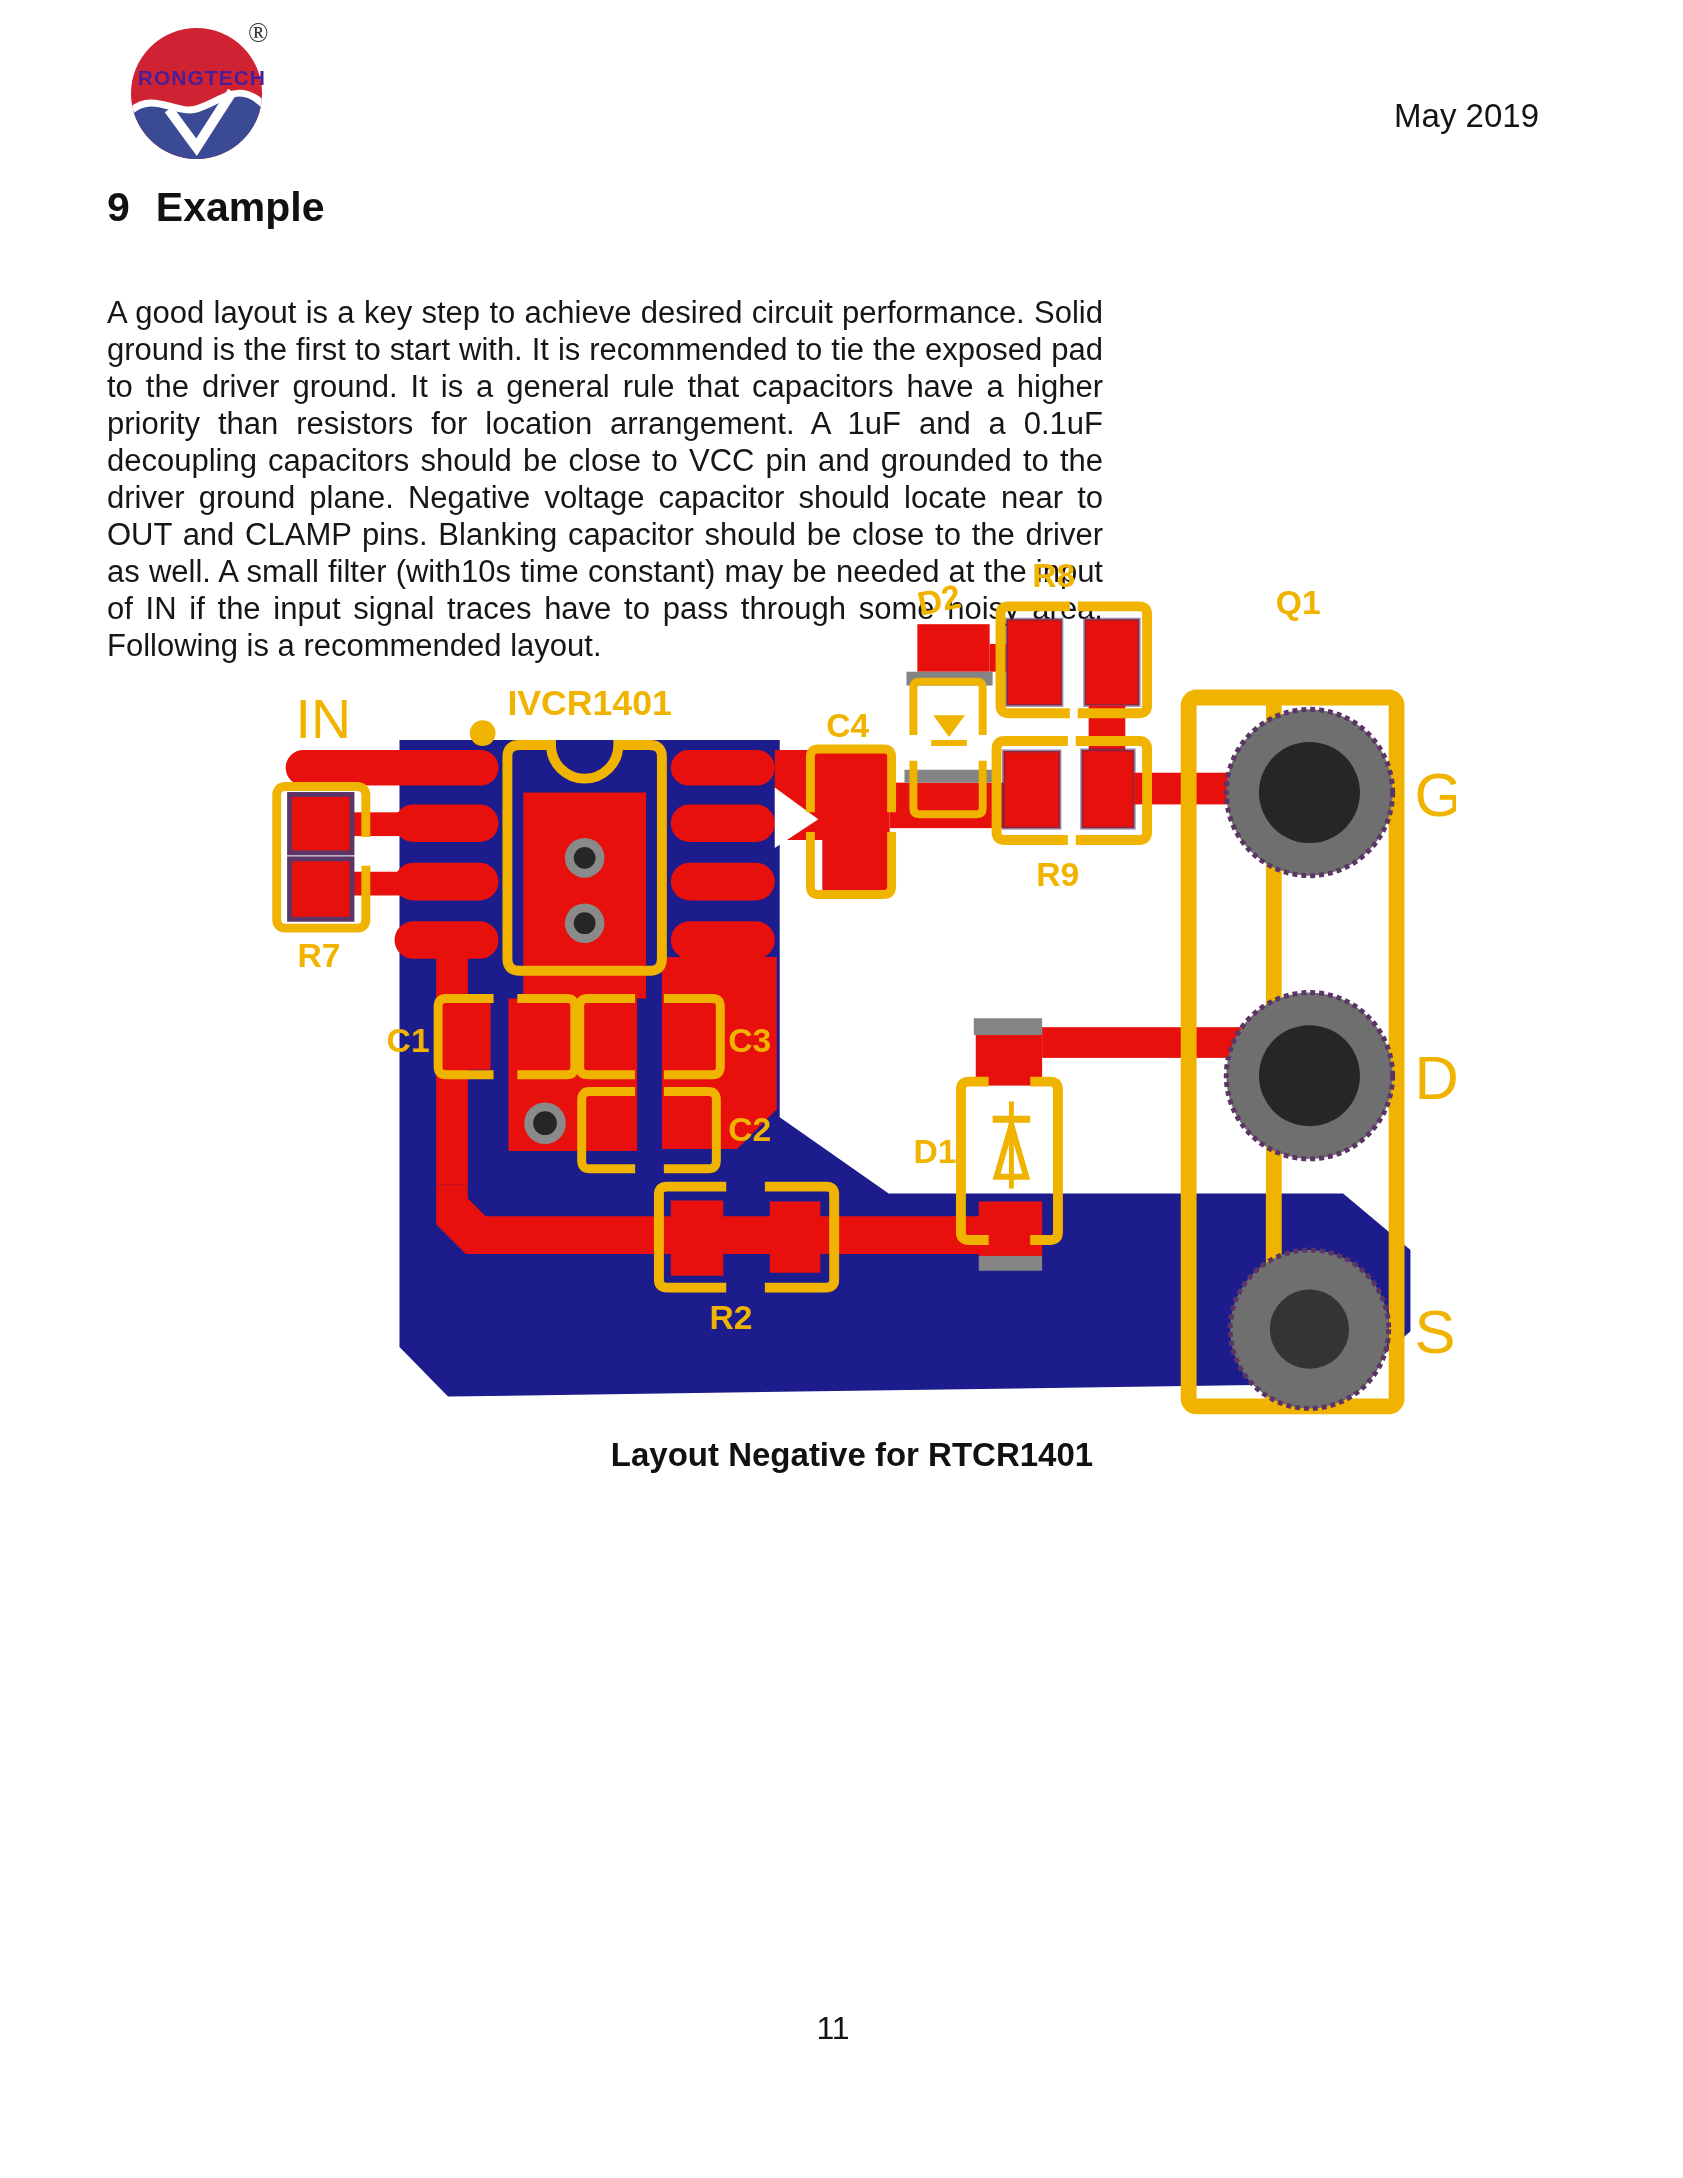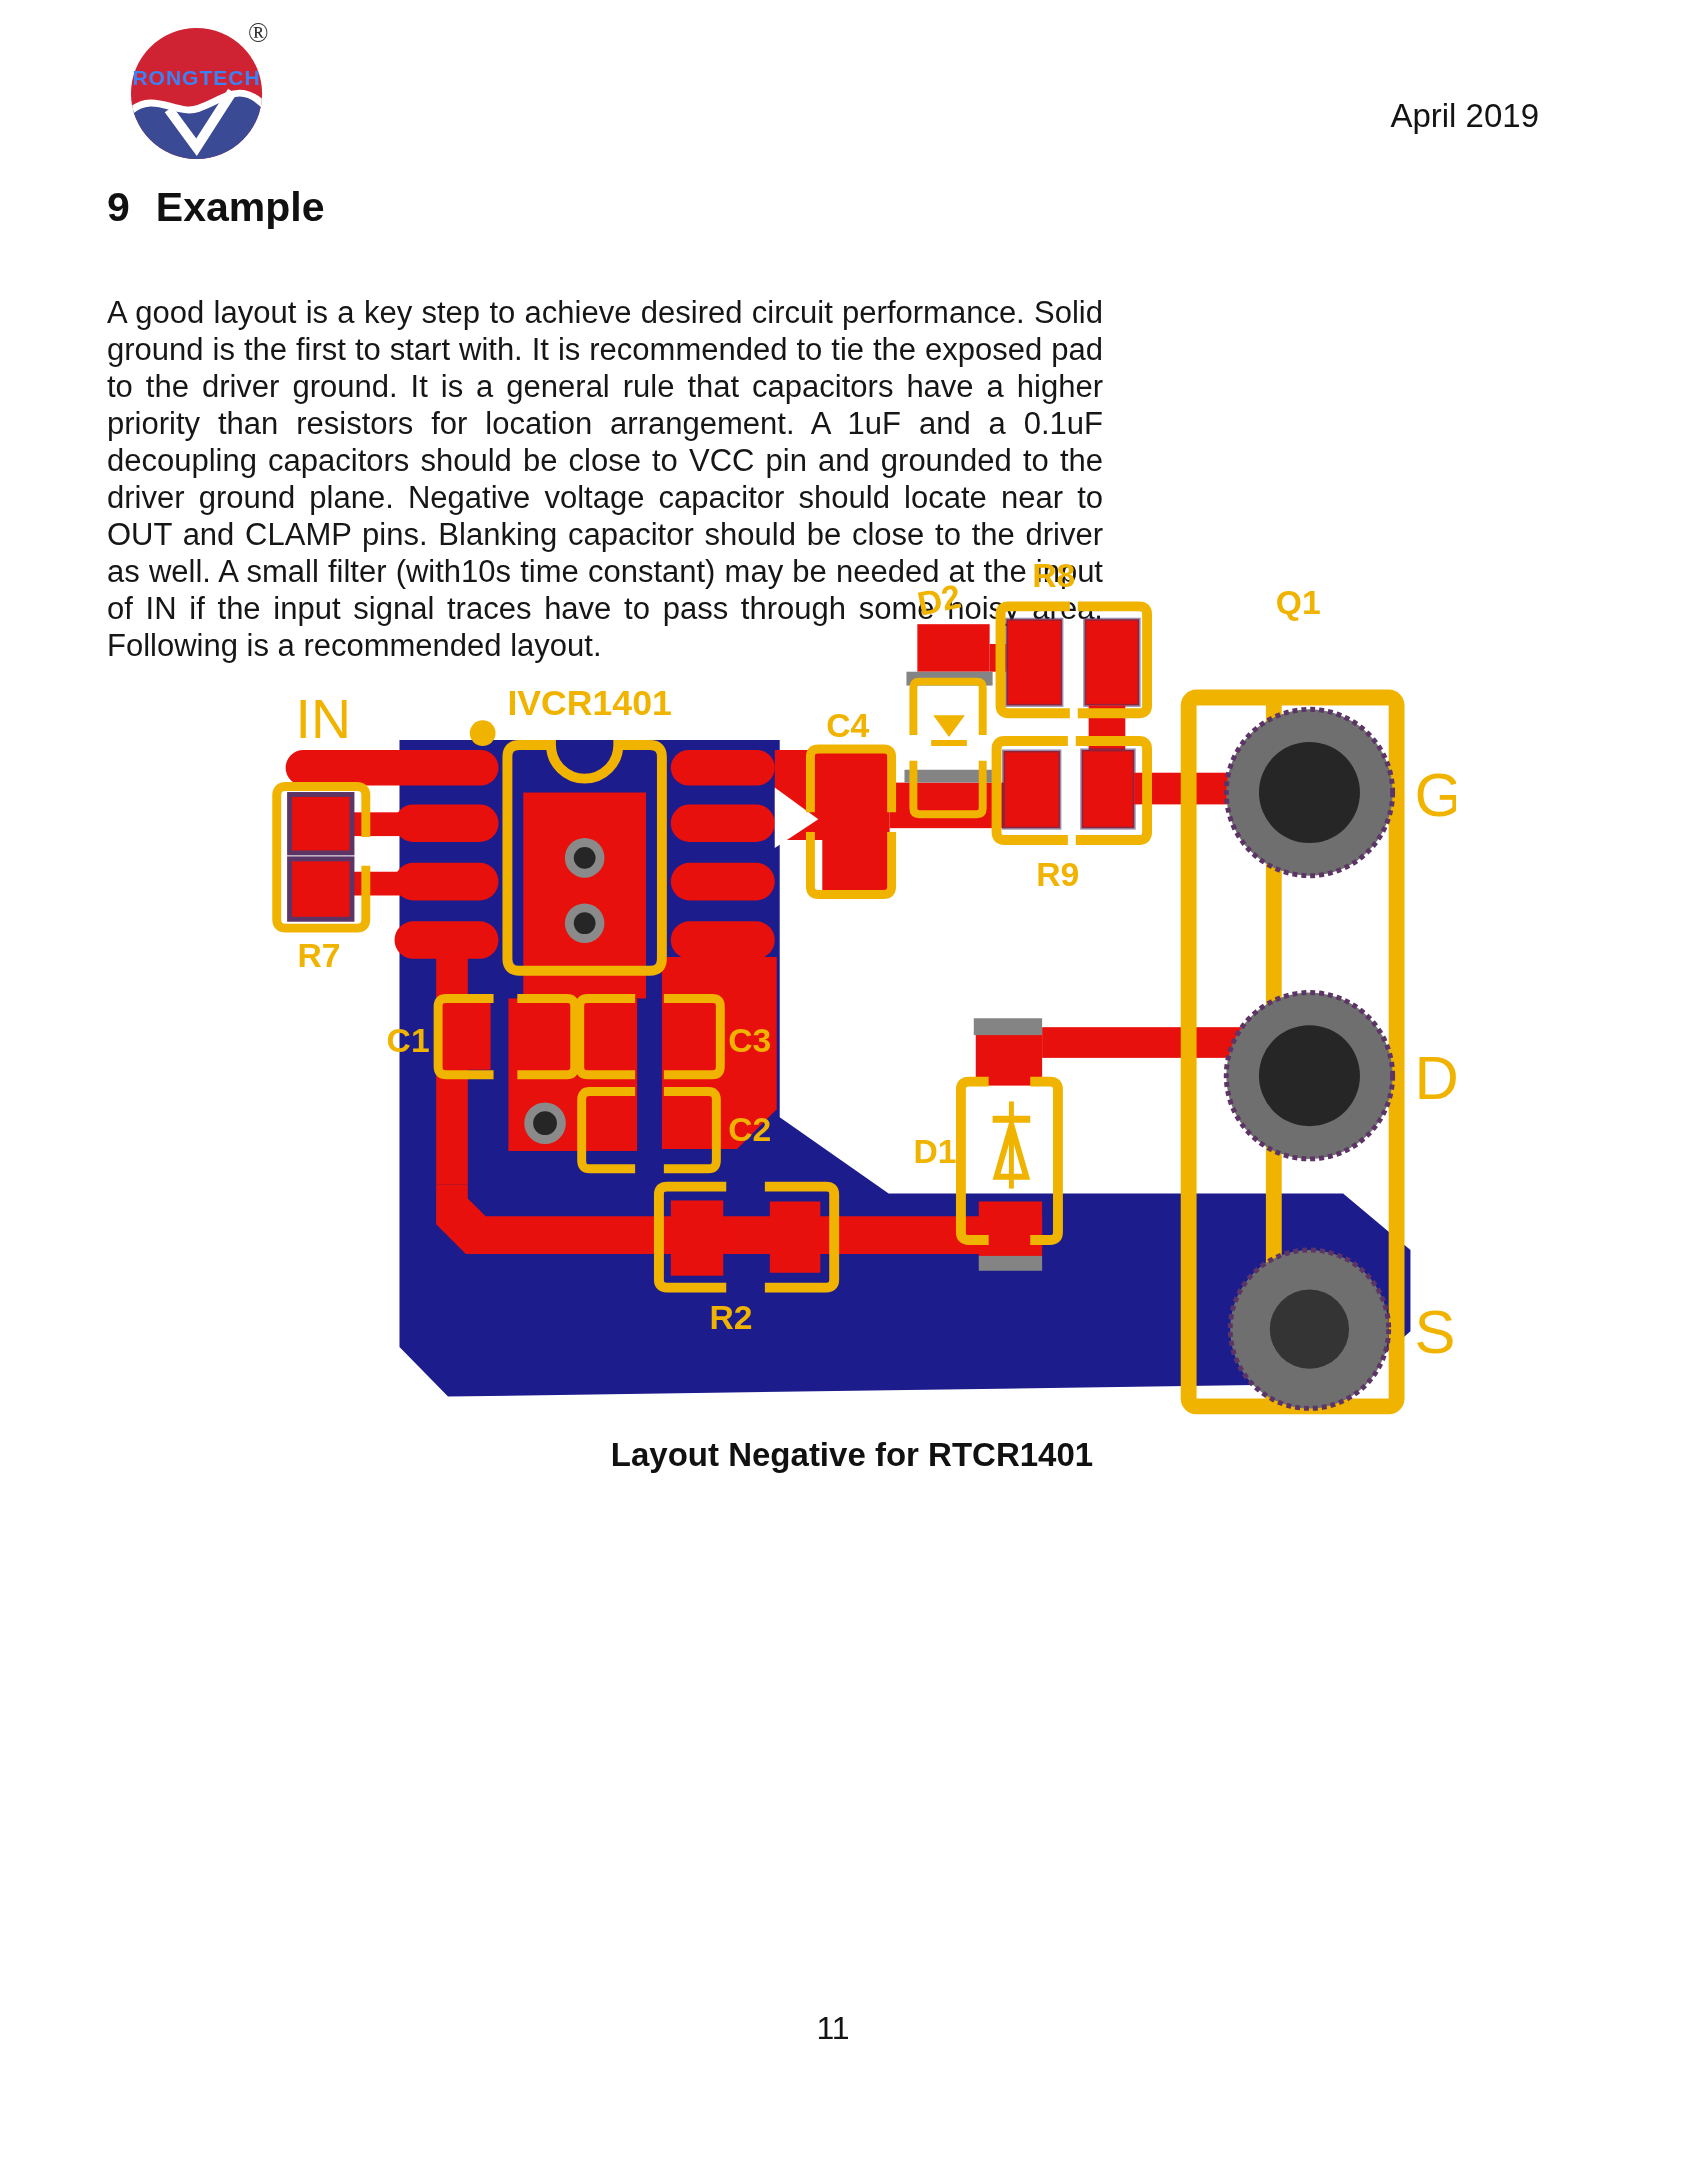--- a/index.html
+++ b/index.html
@@ -32,21 +32,21 @@
   .silkfill{fill:var(--silkscreen_yellow,#f0b400);}
   .graypad{fill:var(--pad_gray,#808080);}
   .hole-o{fill:#8a8a8a;}
   .hole-i{fill:var(--hole_dark,#262626);}
   .bigpad{fill:#6f6f6f;stroke:var(--pad_border_purple,#5c3566);stroke-width:5;stroke-dasharray:5 4;}
   .lbl{fill:var(--silkscreen_yellow,#f0b400);font-family:"Liberation Sans",sans-serif;font-weight:bold;font-size:34px;}
   .lbl-big{fill:var(--silkscreen_yellow,#f0b400);font-family:"Liberation Sans",sans-serif;font-weight:normal;font-size:62px;}
   .lbl-in{fill:var(--silkscreen_yellow,#f0b400);font-family:"Liberation Sans",sans-serif;font-weight:normal;font-size:56px;}
   
   .logo-reg{position:absolute;left:121px;top:0px;font-size:27px;color:#333;font-family:"Liberation Serif",serif;}
-  .logo-text{position:absolute;left:0;top:48px;width:139px;text-align:center;color:#3b82f6;font-size:21px;font-weight:bold;letter-spacing:1px;}
+  .logo-text{position:absolute;left:0;top:48px;width:139px;text-align:right;color:#4c1d95;font-size:21px;font-weight:bold;letter-spacing:1px;}
 </style>
 </head>
 <body>
 
 <div class="abs" id="logo-box">
   <svg width="149" height="149" viewBox="0 0 150 150">
     <defs>
       <clipPath id="logoclip">
           <circle cx="70" cy="76" r="66"></circle>
         </clipPath>
@@ -55,21 +55,21 @@
     <g clip-path="url(#logoclip)">
       <path d="M0,96 C25,74 48,100 72,92 C98,83 114,64 142,92 L142,150 L0,150 Z" fill="var(--logo_blue,#3b4a94)"></path>
       <path d="M2,95 C27,72 49,99 72,91 C98,82 114,62 140,90" stroke="#ffffff" stroke-width="7" fill="none"></path>
       <path d="M42,92 L70,130 L106,74" stroke="#ffffff" stroke-width="10" fill="none"></path>
     </g>
   </svg>
   <span class="logo-reg">®</span>
   <div class="logo-text">RONGTECH</div>
 </div>
 
-<div class="abs" id="date">April 2019</div>
+<div class="abs" id="date">May 2019</div>
 
 <div class="abs" id="heading">
   <span>9</span>
   <span>Example</span>
 </div>
 
 <p class="abs" id="body-par">A good layout is a key step to achieve desired circuit performance. Solid ground is the first to start with. It is recommended to tie the exposed pad to the driver ground. It is a general rule that capacitors have a higher priority than resistors for location arrangement. A 1uF and a 0.1uF decoupling capacitors should be close to VCC pin and grounded to the driver ground plane. Negative voltage capacitor should locate near to OUT and CLAMP pins. Blanking capacitor should be close to the driver as well. A small filter (with10s time constant) may be needed at the input of IN if the input signal traces have to pass through some noisy area. Following is a recommended layout.</p>
 
 <svg class="abs" id="pcb-figure" viewBox="250 540 1220 930" width="1208" height="921">
 

